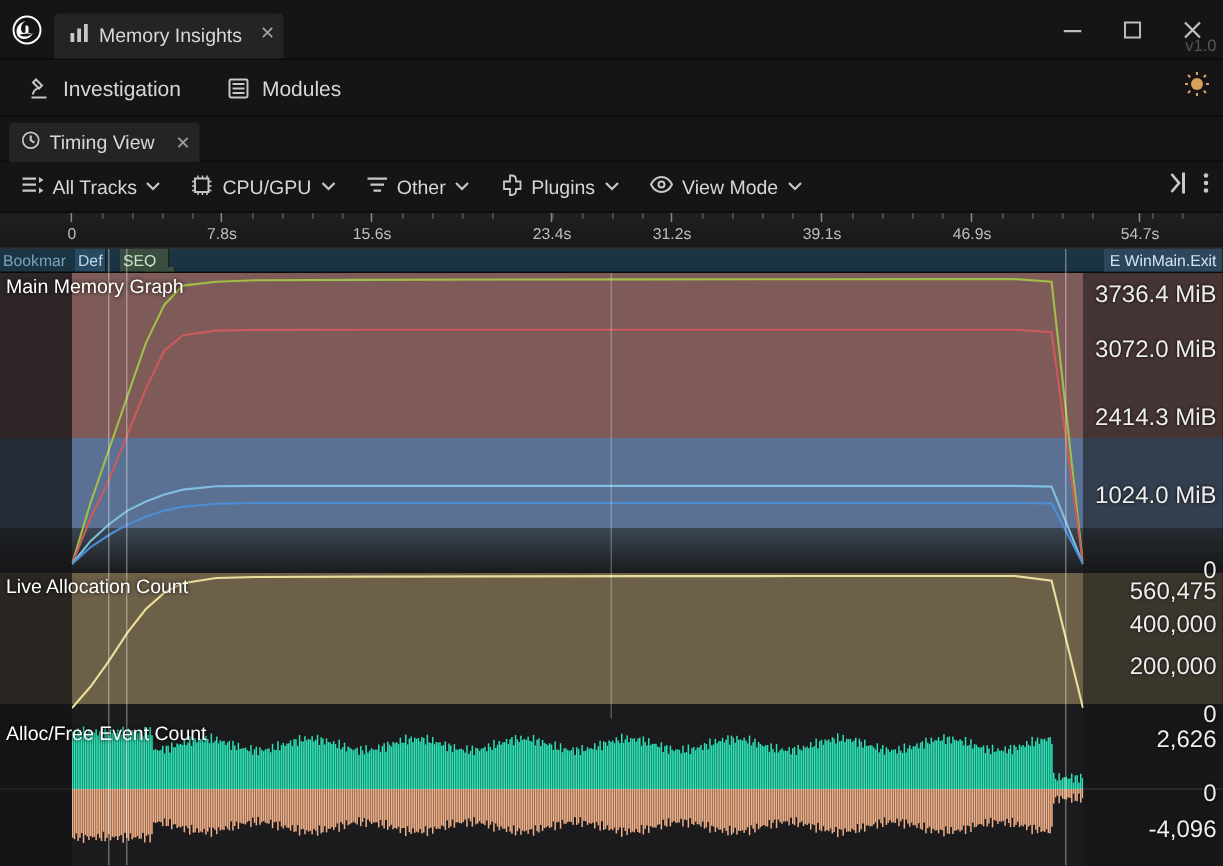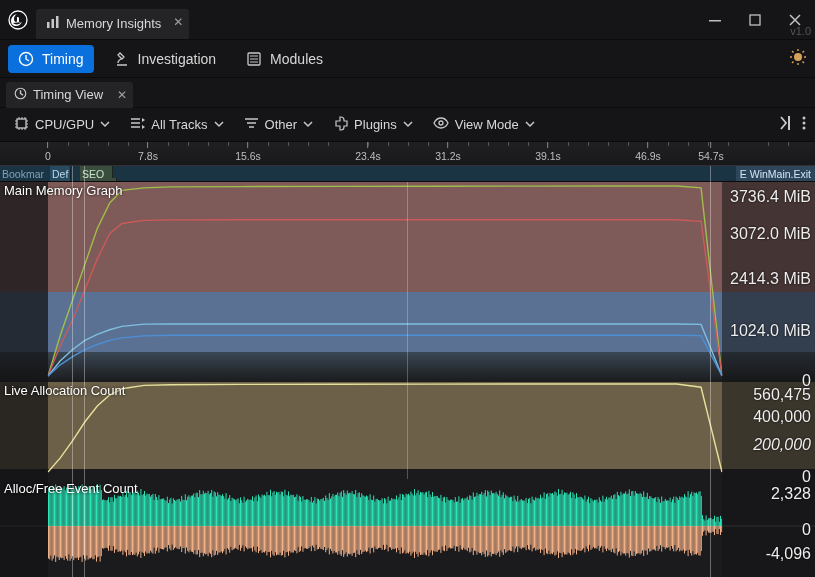--- a/index.html
+++ b/index.html
@@ -81,29 +81,20 @@
     </div>
   <div class="winbtn">
       <svg width="12" height="12">
         <path d="M1 1 L11 11 M11 1 L1 11" stroke="#c0c0c0" stroke-width="1.5"></path>
       </svg>
     </div>
   <div class="version">v1.0</div>
 </div>
 
 <div class="toolbar">
-  <div class="tbtn active">
-    <span class="ic">
-        <svg width="16" height="16" viewBox="0 0 16 16">
-          <circle cx="8" cy="8" r="6.5" fill="none" stroke="#fff" stroke-width="1.4"></circle>
-          <path d="M8 4v4l3 2" stroke="#fff" stroke-width="1.4" fill="none"></path>
-        </svg>
-      </span>
-    <span>Timing</span>
-  </div>
   <div class="tbtn">
     <span class="ic">
         <svg width="16" height="16" viewBox="0 0 16 16">
           <path d="M6 2l4 4-2 2-4-4zM4 12c0-2 1-3 3-4M3 14h10" stroke="#c8c8c8" stroke-width="1.3" fill="none"></path>
         </svg>
       </span>
     <span>Investigation</span>
   </div>
   <div class="tbtn">
     <span class="ic">
@@ -138,34 +129,34 @@
           <path d="M8 4v4l3 2" stroke="#c8c8c8" stroke-width="1.4" fill="none"></path>
         </svg></span>
     <span>Timing View</span>
     <span class="x">✕</span>
   </div>
 </div>
 
 <div class="filterbar">
   <div class="fbtn">
     <span><svg width="15" height="15" viewBox="0 0 15 15">
-          <rect x="3" y="3" width="9" height="9" fill="none" stroke="#c8c8c8" stroke-width="1.3"></rect>
-          <path d="M5 1v2M8 1v2M11 1v2M5 12v2M8 12v2M11 12v2M1 5h2M1 8h2M1 11h2M12 5h2M12 8h2M12 11h2" stroke="#c8c8c8"></path>
+          <path d="M1 3h9M1 7h9M1 11h9" stroke="#c8c8c8" stroke-width="1.5"></path>
+          <path d="M12 2l3 2-3 2zM12 9l3 2-3 2z" fill="#c8c8c8"></path>
         </svg></span>
-    <span>CPU/GPU</span>
+    <span>All Tracks</span>
     <span><svg width="10" height="10" viewBox="0 0 10 10">
           <path d="M1 3l4 4 4-4" stroke="#c8c8c8" stroke-width="1.5" fill="none"></path>
         </svg></span>
   </div>
   <div class="fbtn">
     <span><svg width="15" height="15" viewBox="0 0 15 15">
-          <path d="M1 3h9M1 7h9M1 11h9" stroke="#c8c8c8" stroke-width="1.5"></path>
-          <path d="M12 2l3 2-3 2zM12 9l3 2-3 2z" fill="#c8c8c8"></path>
+          <rect x="3" y="3" width="9" height="9" fill="none" stroke="#c8c8c8" stroke-width="1.3"></rect>
+          <path d="M5 1v2M8 1v2M11 1v2M5 12v2M8 12v2M11 12v2M1 5h2M1 8h2M1 11h2M12 5h2M12 8h2M12 11h2" stroke="#c8c8c8"></path>
         </svg></span>
-    <span>All Tracks</span>
+    <span>CPU/GPU</span>
     <span><svg width="10" height="10" viewBox="0 0 10 10">
           <path d="M1 3l4 4 4-4" stroke="#c8c8c8" stroke-width="1.5" fill="none"></path>
         </svg></span>
   </div>
   <div class="fbtn">
     <span><svg width="15" height="15" viewBox="0 0 15 15">
           <path d="M1 3h13M3 7h9M5 11h5" stroke="#c8c8c8" stroke-width="1.5"></path>
         </svg></span>
     <span>Other</span>
     <span><svg width="10" height="10" viewBox="0 0 10 10">
@@ -207,21 +198,21 @@
 <div class="viewport">
 
   <div class="ruler" id="ruler">
       <div class="tick" style="left: 48px;">0</div>
       <div class="tick" style="left: 148px;">7.8s</div>
       <div class="tick" style="left: 248px;">15.6s</div>
       <div class="tick" style="left: 368px;">23.4s</div>
       <div class="tick" style="left: 448px;">31.2s</div>
       <div class="tick" style="left: 548px;">39.1s</div>
       <div class="tick" style="left: 648px;">46.9s</div>
-      <div class="tick" style="left: 711px;">54.7s</div>
+      <div class="tick" style="left: 760px;">54.7s</div>
       <div class="minor" style="left: 68px;"></div>
       <div class="minor" style="left: 88px;"></div>
       <div class="minor" style="left: 108px;"></div>
       <div class="minor" style="left: 128px;"></div>
       <div class="minor" style="left: 168px;"></div>
       <div class="minor" style="left: 188px;"></div>
       <div class="minor" style="left: 208px;"></div>
       <div class="minor" style="left: 228px;"></div>
       <div class="minor" style="left: 268px;"></div>
       <div class="minor" style="left: 288px;"></div>
@@ -275,21 +266,21 @@
 
   <div class="chartcanvas" style="top:240px;height:97px;background:linear-gradient(#6c6048 0,#6c6048 90%, #1b1b1d 90%);">
     <svg id="allocsvg" width="815" height="97" style="position:absolute;left:0;top:0">
         <path d="M48 90 L60.321755027422306 75.86912886391008 L72.64351005484461 58.598064142022395 L84.96526508226691 39.756902627235824 L97.28702010968922 24.055934698247018 L109.60877513711151 13.065257147954863 L121.93053016453382 6.784869976359335 L144.10968921389394 3.3306570319818025 L171.21755027422302 2.7026183148222467 L240.21937842778792 2.3885989562424736 L336.32906764168183 2.2315892769525822 L432.43875685557583 2.105981533520671 L529.7806215722121 2.0431776618047204 L625.8903107861059 2.01177572594674 L676.4095063985375 2 L701.053016453382 5.21477318346046 L722 90 " stroke="#e8e09a" fill="none" stroke-width="1.4"></path>
       </svg>
   </div>
   <div class="track-label" style="top:241px">Live Allocation Count</div>
   <div id="alloc-ylabels">
       <div class="ylabel" style="top: 244px;">560,475</div>
       <div class="ylabel" style="top: 266px;">400,000</div>
-      <div class="ylabel" style="top: 294px; font-style: italic;">200,000</div>
+      <div class="ylabel" style="top: 294px;">200,000</div>
       <div class="ylabel" style="top: 326px;">0</div>
     </div>
 
   <div class="chartcanvas" style="top:337px;height:98px;background:#1b1b1d;">
     <svg id="afsvg" width="815" height="98" style="position:absolute;left:0;top:0">
         <line x1="0" x2="815" y1="47" y2="47" stroke="rgba(255,255,255,0.25)"></line>
         <rect x="48" width="1" y="8.836755767107519" height="38.16324423289248" fill="#2de1b6"></rect>
         <rect x="48" width="1" y="47" height="32.463244232892485" fill="#f0b088"></rect>
         <rect x="49.2" width="1" y="7.8406054567150605" height="39.15939454328494" fill="#2de1b6"></rect>
         <rect x="49.2" width="1" y="47" height="33.45939454328494" fill="#f0b088"></rect>
@@ -1410,21 +1401,21 @@
         <rect x="718.8000000000044" width="1" y="42.7638431621933" height="4.2361568378067" fill="#2de1b6"></rect>
         <rect x="718.8000000000044" width="1" y="47" height="3.0961568378066993" fill="#f0b088"></rect>
         <rect x="720.0000000000044" width="1" y="36.85889270925301" height="10.141107290746984" fill="#2de1b6"></rect>
         <rect x="720.0000000000044" width="1" y="47" height="9.001107290746981" fill="#f0b088"></rect>
         <rect x="721.2000000000045" width="1" y="39.790269782613265" height="7.2097302173867375" fill="#2de1b6"></rect>
         <rect x="721.2000000000045" width="1" y="47" height="6.069730217386738" fill="#f0b088"></rect>
       </svg>
   </div>
   <div class="track-label" style="top:339px">Alloc/Free Event Count</div>
   <div id="af-ylabels">
-      <div class="ylabel" style="top: 343px;">2,328</div>
+      <div class="ylabel" style="top: 343px;">2,626</div>
       <div class="ylabel" style="top: 379px;">0</div>
       <div class="ylabel" style="top: 403px;">-4,096</div>
     </div>
 
   <div style="position:absolute;left:0;top:40px;width:48px;bottom:0;background:rgba(20,20,22,0.75);pointer-events:none"></div>
   <div style="position:absolute;left:722px;top:40px;right:0;bottom:0;background:rgba(20,20,22,0.55);pointer-events:none"></div>
 
   <div style="position:absolute;left:72px;top:24px;bottom:0;width:1px;background:rgba(255,255,255,0.35)"></div>
   <div style="position:absolute;left:84px;top:24px;bottom:0;width:1px;background:rgba(255,255,255,0.35)"></div>
   <div style="position:absolute;left:407px;top:40px;height:297px;width:1px;background:rgba(255,255,255,0.25)"></div>

